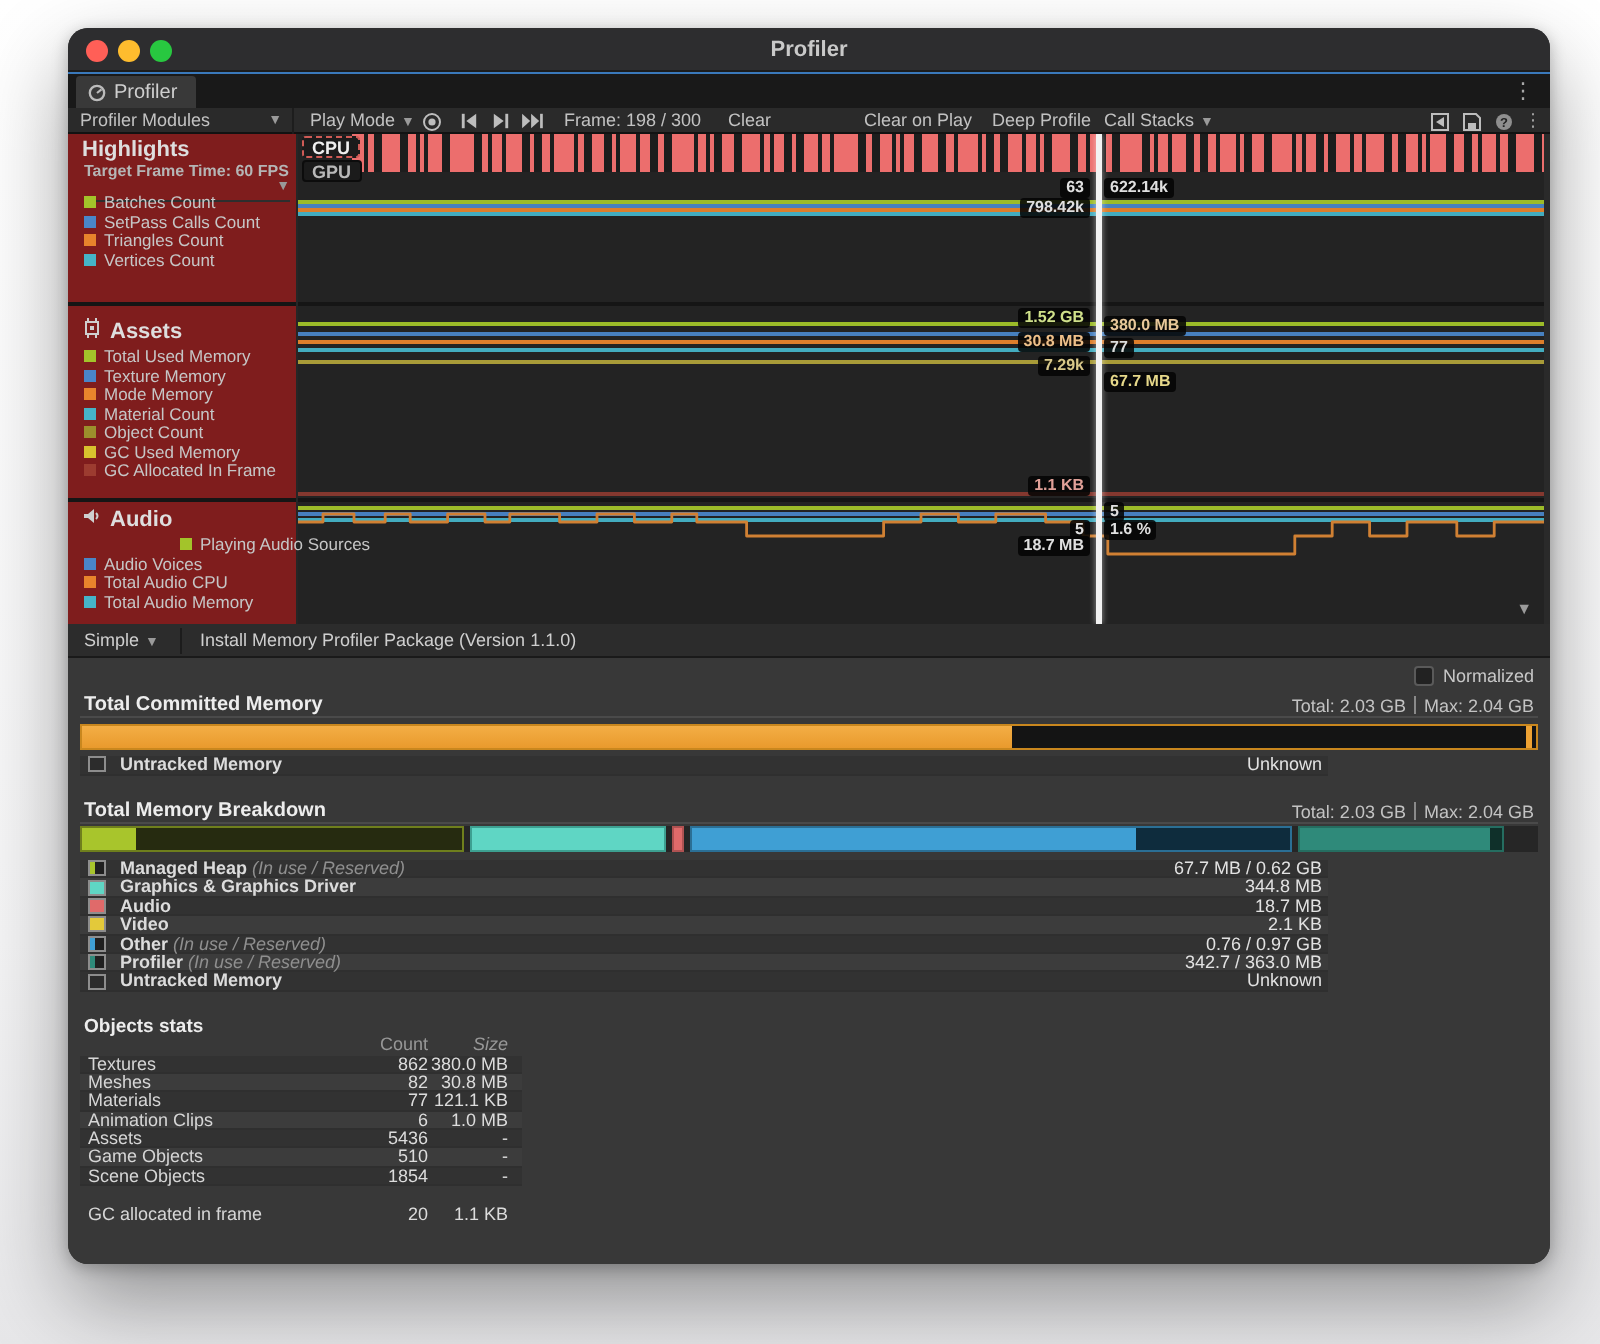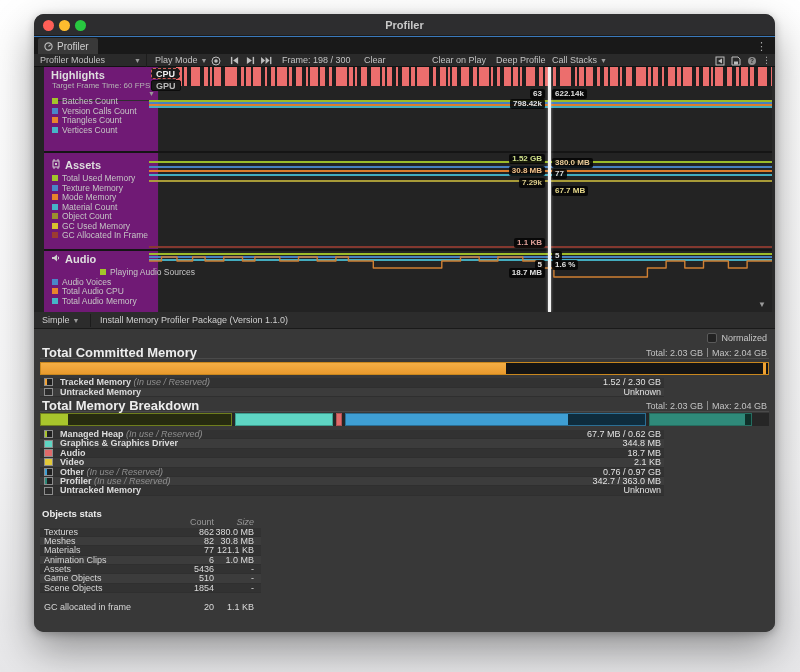--- a/index.html
+++ b/index.html
@@ -33,21 +33,21 @@
   
   .toolbar{position:absolute;left:0;top:40px;width:100%;height:13px;background:#2a2a2a;
     border-bottom:1px solid #121212;font-size:9px;color:#c2c2c2;}
   .tb{position:absolute;top:0;height:14px;line-height:13px;white-space:nowrap;cursor:default;}
   .tb .chev{font-size:7px;color:#9a9a9a;margin-left:3px;}
   .tb-icon{position:absolute;top:1px;width:12px;height:11px;display:flex;align-items:center;justify-content:center;}
   .ddl{border-right:1px solid #1d1d1d;}
 
   
   .chart-region{position:absolute;left:0;top:53px;width:100%;height:245px;background:#232323;}
-  .sidebar{position:absolute;left:10px;top:0;width:115px;height:100%;background:#701a75;border-right:1px solid #262626;}
+  .sidebar{position:absolute;left:0;top:0;width:115px;height:100%;background:#7f1d1d;border-right:1px solid #262626;}
   .module{position:absolute;left:0;width:115px;}
   .module .mod-head{position:absolute;left:7px;display:flex;align-items:center;gap:4px;
     color:#dedede;font-size:11px;font-weight:bold;white-space:nowrap;}
   .module .mod-sub{position:absolute;left:8px;right:4px;color:#b5b5b5;font-size:8px;white-space:nowrap;}
   .module .mod-sub .chev{float:right;font-size:7px;color:#999;}
   .mod-item{position:absolute;left:8px;display:flex;align-items:center;gap:4px;
     font-size:8.5px;color:#c6c6c6;white-space:nowrap;cursor:pointer;}
   .mod-item .sw{width:6px;height:6px;flex:0 0 6px;}
   .hdiv{position:absolute;left:0;width:100%;height:2px;background:#151515;}
 
@@ -70,21 +70,21 @@
   .details{position:absolute;left:0;top:298px;width:100%;height:320px;background:#383838;font-size:9px;color:#cfcfcf;}
   .d-toolbar{position:absolute;left:0;top:0;width:100%;height:17px;background:#2c2c2c;border-bottom:1px solid #1a1a1a;}
   .d-toolbar .tb{height:17px;line-height:17px;}
   .vsep{position:absolute;top:2px;height:13px;width:1px;background:#1c1c1c;}
   .warn-tri{display:inline-block;width:0;height:0;border-left:5px solid transparent;border-right:5px solid transparent;
     border-bottom:9px solid #f2b200;position:relative;top:1px;margin:0 3px 0 8px;}
   .norm-row{position:absolute;right:8px;top:19px;height:13px;display:flex;align-items:center;gap:4px;color:#c8c8c8;font-size:9px;}
   .checkbox{width:10px;height:10px;background:#222;border:1px solid #5a5a5a;border-radius:2px;cursor:pointer;}
 
   .sec-head{position:absolute;left:6px;right:6px;height:12px;border-bottom:1px solid #4a4a4a;}
-  .sec-title{position:absolute;left:2px;top:0;font-size:13px;font-weight:bold;color:#ededed;line-height:12px;}
+  .sec-title{position:absolute;left:2px;top:0;font-size:10px;font-weight:bold;color:#ededed;line-height:12px;}
   .sec-totals{position:absolute;right:2px;top:0;font-size:9px;color:#c3c3c3;line-height:12px;}
   .sec-totals .tdiv{display:inline-block;width:1px;height:9px;background:#8a8a8a;margin:0 4px;vertical-align:-1px;}
 
   .membar{position:absolute;left:6px;width:729px;height:13px;background:#141414;}
   .membar.committed{border:1px solid #c9871e;}
   .membar .fill{position:absolute;left:0;top:0;height:100%;background:linear-gradient(180deg,#f4ae45,#e99a2d);}
   .membar .sliver{position:absolute;top:0;height:100%;width:3px;background:#eea233;}
   .bk-seg{position:absolute;top:0;height:100%;}
   .bk-fill{position:absolute;left:0;top:0;height:100%;}
 
@@ -192,28 +192,28 @@
       </div>
       <div class="tb" style="left:728px;color:#a8a8a8;">⋮</div>
     </div>
 
     <div class="chart-region">
       <div class="sidebar" id="sidebar">
           <div class="module" style="top: 0px; height: 84px;">
             <div class="mod-head" style="top: 2px;">
               <span>Highlights</span>
             </div>
-            <div class="mod-sub" style="top: 14px; border-bottom: 1px solid rgb(46, 46, 46); padding-bottom: 3px;"><span>Target Frame Time: 60 FPS</span><span class="chev">▼</span></div>
+            <div class="mod-sub" style="top: 14px; border-bottom: 1px solid rgb(46, 46, 46); padding-bottom: 3px; font-weight: bold;"><span>Target Frame Time: 60 FPS</span><span class="chev">▼</span></div>
             <div class="mod-item" style="top: 29px;">
               <span class="sw" style="background: rgb(163, 196, 42);"></span>
               <span>Batches Count</span>
             </div>
             <div class="mod-item" style="top: 38.5px;">
               <span class="sw" style="background: rgb(74, 134, 200);"></span>
-              <span>Version Calls Count</span>
+              <span>SetPass Calls Count</span>
             </div>
             <div class="mod-item" style="top: 48px;">
               <span class="sw" style="background: rgb(232, 132, 44);"></span>
               <span>Triangles Count</span>
             </div>
             <div class="mod-item" style="top: 57.5px;">
               <span class="sw" style="background: rgb(70, 180, 200);"></span>
               <span>Vertices Count</span>
             </div>
           </div>
@@ -426,25 +426,20 @@
         <span class="sec-totals">
           <span>Total: 2.03 GB</span><span class="tdiv"></span><span>Max: 2.04 GB</span>
         </span>
       </div>
       <div class="membar committed" style="top:50px;" id="committed-bar">
         <div class="fill" id="committed-fill" style="width: 64%;"></div>
         <div class="sliver" style="right:2px;"></div>
       </div>
       <div class="legend" style="top:66px;" id="committed-legend">
           <div class="lrow" style="height: 9.7px;">
-            <span class="sw" style="background: linear-gradient(90deg, rgb(240, 163, 57) 0px, rgb(240, 163, 57) 35%, rgb(32, 32, 32) 35%);"></span>
-            <span class="lname" style="line-height: 9.7px;">Tracked Memory <span class="lsuf">(In use / Reserved)</span></span>
-            <span class="lval" style="line-height: 9.7px;">1.52 / 2.30 GB</span>
-          </div>
-          <div class="lrow" style="height: 9.7px;">
             <span class="sw" style="background: rgb(44, 44, 44);"></span>
             <span class="lname" style="line-height: 9.7px;">Untracked Memory</span>
             <span class="lval" style="line-height: 9.7px;">Unknown</span>
           </div>
         </div>
 
       <div class="sec-head" style="top:88px;">
         <span class="sec-title">Total Memory Breakdown</span>
         <span class="sec-totals">
           <span>Total: 2.03 GB</span><span class="tdiv"></span><span>Max: 2.04 GB</span>

